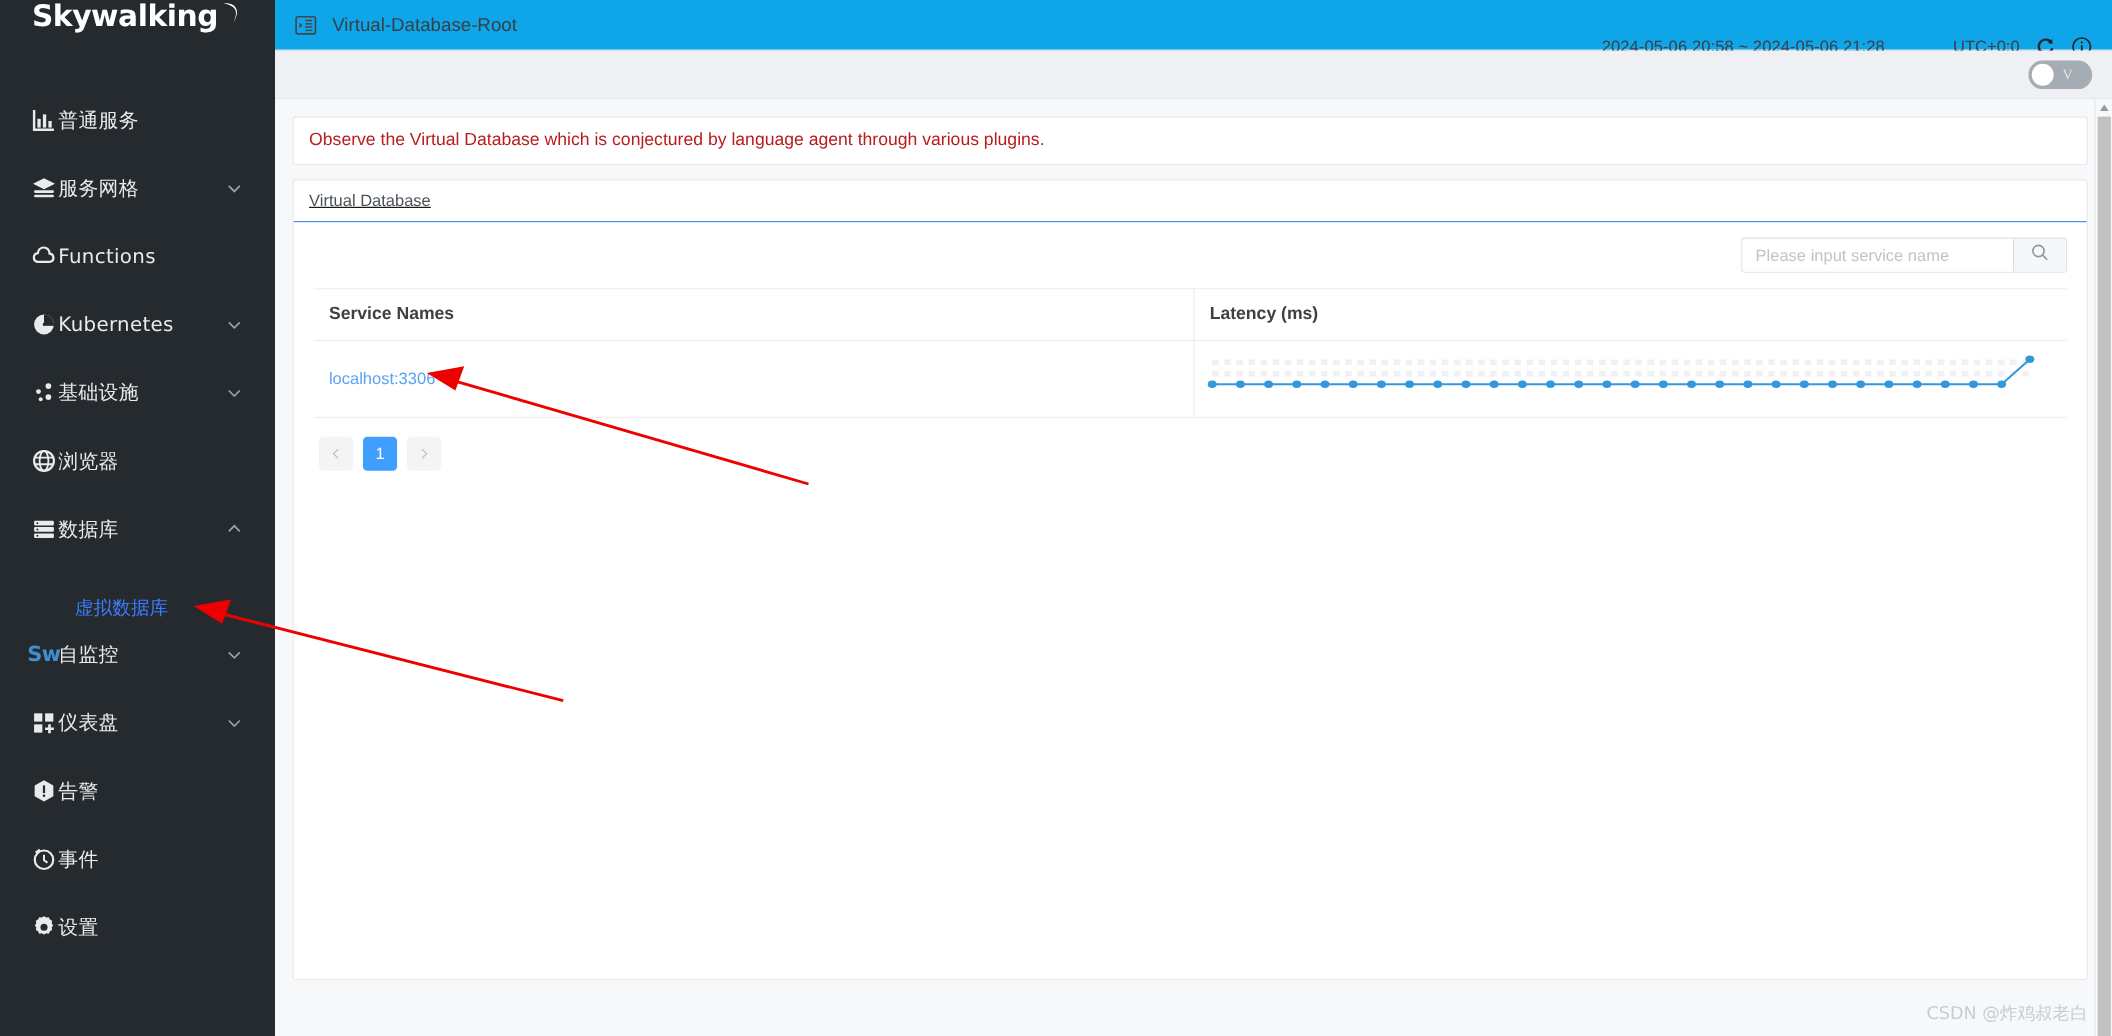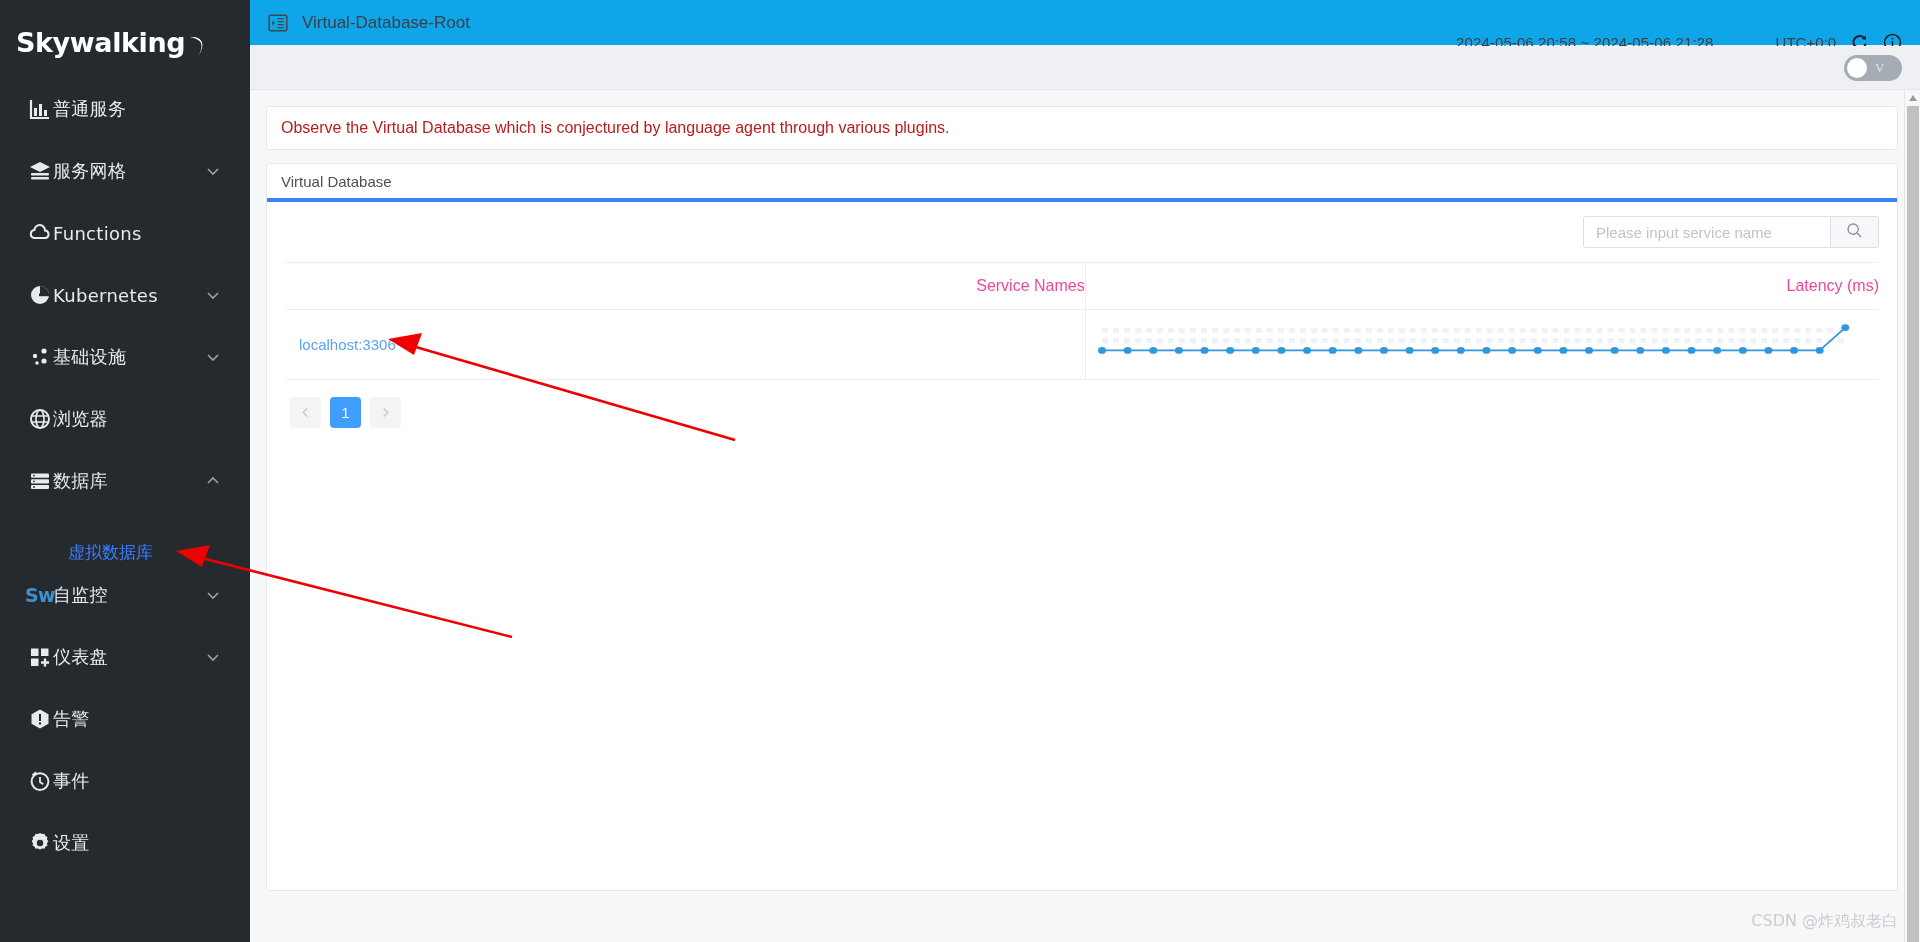--- a/index.html
+++ b/index.html
@@ -9,21 +9,21 @@
     background: #fff; overflow: hidden;
   }
   #app { position: relative; width: 1920px; height: 942px; display: flex; }
 
   
   .sidebar {
     width: 250px; height: 942px; background: #252a2f;
     flex: 0 0 250px; position: relative; overflow: hidden;
   }
   .logo-wrap {
-    height: 58px; display: flex; align-items: flex-end; padding-left: 16px;
+    height: 58px; display: flex; align-items: flex-start; padding-left: 29px;
   }
   .logo-text {
     color: #fff; font-size: 27px; font-weight: bold; letter-spacing: -0.4px;
     font-family: "DejaVu Sans", sans-serif;
   }
   .logo-moon {
     display: inline-block; position: relative; width: 22px; height: 24px;
     margin-left: 1px; vertical-align: -3px;
   }
   .nav { margin-top: 20px; }
@@ -101,22 +101,22 @@
     height: 44px; display: flex; align-items: center; padding: 0 14px;
     margin-bottom: 13px;
   }
   .banner-text { color: #b91c1c; font-size: 16px; }
 
   .panel {
     background: #fff; border: 1px solid #e6e8eb; border-radius: 3px;
     height: 728px; display: flex; flex-direction: column;
   }
   .panel-head {
-    height: 38px; border-bottom: 4px solid #3b82f6;
-    display: flex; align-items: center; padding: 0 14px; flex: 0 0 38px;
+    height: 38px; border-bottom: 1px solid #3b82f6;
+    display: flex; align-items: center; padding: 0 14px; flex: 0 0 38px; text-decoration: underline;
   }
   .panel-title { font-size: 15px; color: #4a5158; }
   .panel-body { padding: 14px 18px 0 18px; flex: 1; }
 
   .search-row { display: flex; justify-content: flex-end; margin-bottom: 14px; }
   .search-box {
     display: flex; height: 32px; width: 296px;
     border: 1px solid #dcdfe6; border-radius: 3px; overflow: hidden;
   }
   .search-input {
@@ -125,21 +125,21 @@
     background: #fff;
   }
   .search-input::placeholder { color: #bfc4cb; }
   .search-btn {
     width: 48px; background: #f6f7f9; border-left: 1px solid #dcdfe6;
     display: flex; align-items: center; justify-content: center; cursor: pointer;
   }
 
   table.vdb { width: 100%; border-collapse: collapse; table-layout: fixed; }
   table.vdb th {
-    text-align: right; font-size: 16px; color: #ec4899; font-weight: normal;
+    text-align: left; font-size: 16px; color: #404040; font-weight: bold;
     padding: 14px 0 14px 14px; border-bottom: 1px solid #ebedf0;
     border-top: 1px solid #ebedf0;
   }
   table.vdb th.col-svc { width: 50.2%; border-right: 1px solid #ebedf0; }
   table.vdb td {
     padding: 0 0 0 14px; border-bottom: 1px solid #ebedf0; height: 70px;
     vertical-align: middle;
   }
   table.vdb td.col-svc { border-right: 1px solid #ebedf0; }
   .svc-link { color: #5aa3f0; font-size: 15px; cursor: pointer; }

